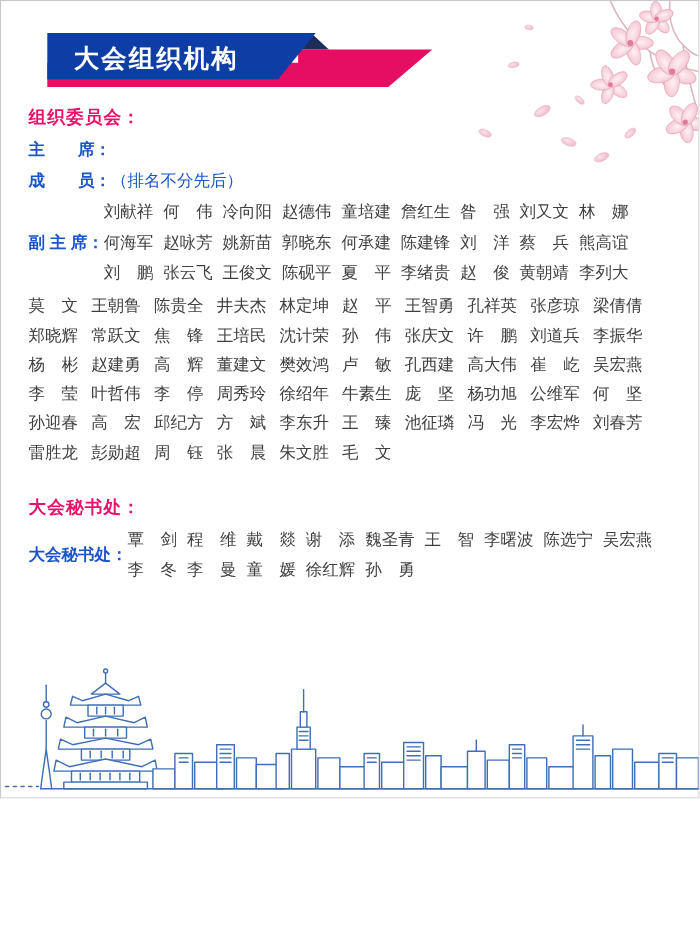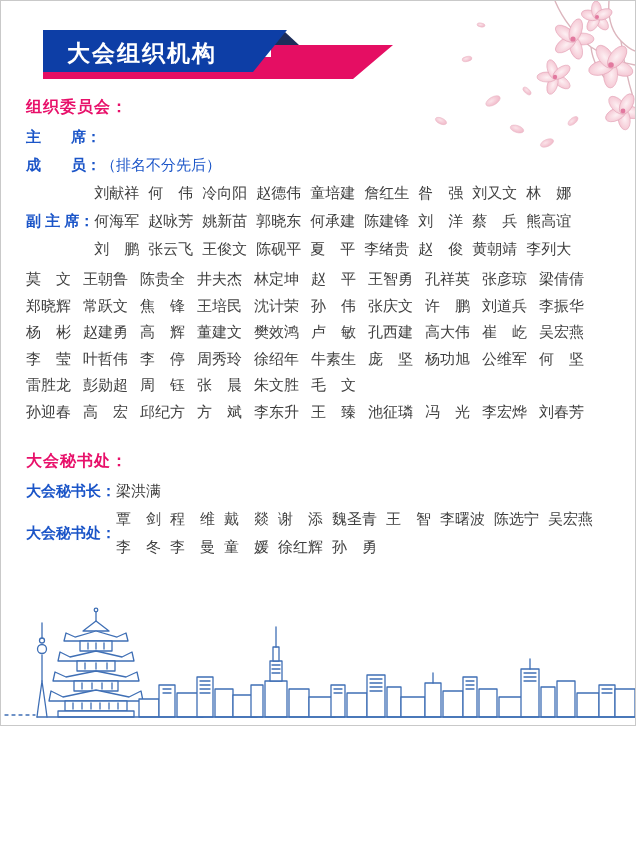--- a/index.html
+++ b/index.html
@@ -219,49 +219,41 @@
           <span class="name">李　停</span>
           <span class="name">周秀玲</span>
           <span class="name">徐绍年</span>
           <span class="name">牛素生</span>
           <span class="name">庞　坚</span>
           <span class="name">杨功旭</span>
           <span class="name">公维军</span>
           <span class="name">何　坚</span>
         </div>
         <div class="member-line">
-          <span class="name">雷胜龙</span>
-          <span class="name">彭勋超</span>
-          <span class="name">周　钰</span>
-          <span class="name">张　晨</span>
-          <span class="name">朱文胜</span>
-          <span class="name">毛　文</span>
-        </div>
-        <div class="member-line">
           <span class="name">孙迎春</span>
           <span class="name">高　宏</span>
           <span class="name">邱纪方</span>
           <span class="name">方　斌</span>
           <span class="name">李东升</span>
           <span class="name">王　臻</span>
           <span class="name">池征璘</span>
           <span class="name">冯　光</span>
           <span class="name">李宏烨</span>
           <span class="name">刘春芳</span>
         </div>
+        <div class="member-line">
+          <span class="name">雷胜龙</span>
+          <span class="name">彭勋超</span>
+          <span class="name">周　钰</span>
+          <span class="name">张　晨</span>
+          <span class="name">朱文胜</span>
+          <span class="name">毛　文</span>
+        </div>
       </div>
       <div class="section-heading">大会秘书处：</div>
-      <div class="entry">
-        <span class="entry-label">大会秘书长：</span>
-        <div class="entry-names">
-          <div class="name-line">
-            <span class="name">梁洪满</span>
-          </div>
-        </div>
-      </div>
       <div class="entry">
       </div>
       <div class="entry">
         <span class="entry-label">大会秘书处：</span>
         <div class="entry-names">
           <div class="name-line">
             <span class="name">覃　剑</span>
             <span class="name">程　维</span>
             <span class="name">戴　燚</span>
             <span class="name">谢　添</span>

